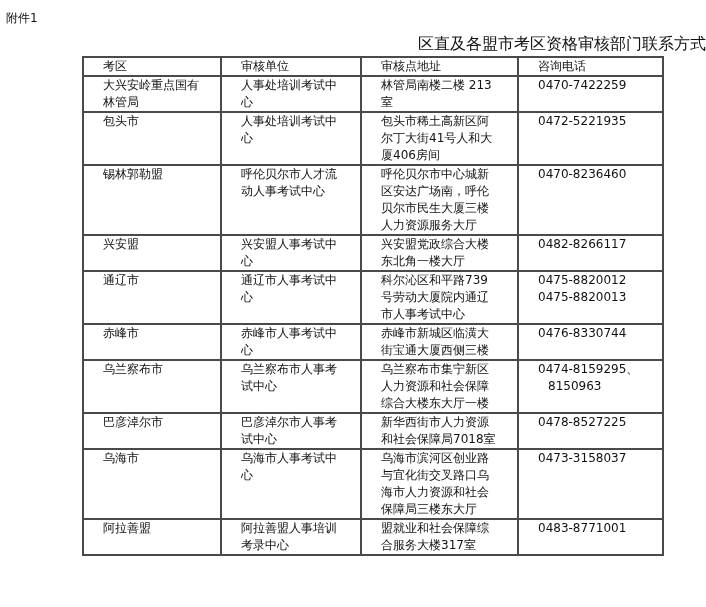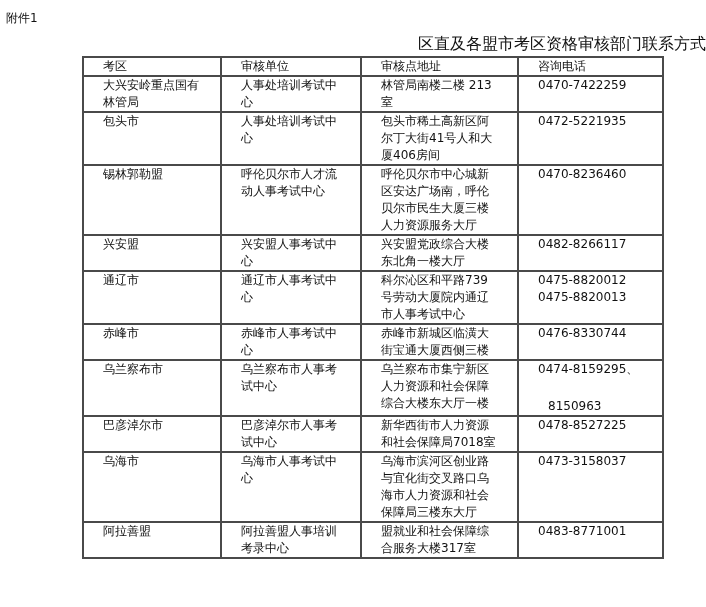--- a/index.html
+++ b/index.html
@@ -49,21 +49,21 @@
       padding: 0 19px;
       font-size: 12px;
       line-height: 17px;
       word-break: break-all;
     }
     col.c1 { width: 138px; }
     col.c2 { width: 140px; }
     col.c3 { width: 157px; }
     col.c4 { width: 145px; }
     .center { text-align: left; }
-    .indent { padding-left: 10px; display: inline-block; margin-top: 20px; }
+    .indent { padding-left: 10px; display: inline-block; }
     .line { display: block; }
   </style>
 </head>
 <body>
 
 <div class="attachment-label">附件1</div>
 <div class="doc-title">区直及各盟市考区资格审核部门联系方式</div>
 
 <table class="contacts">
   <colgroup>

